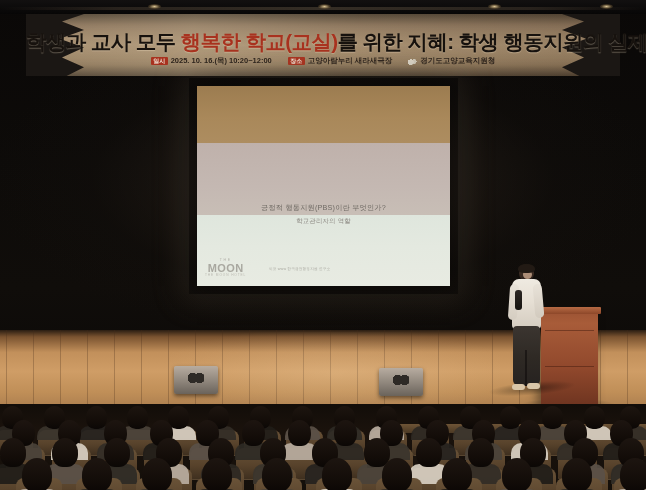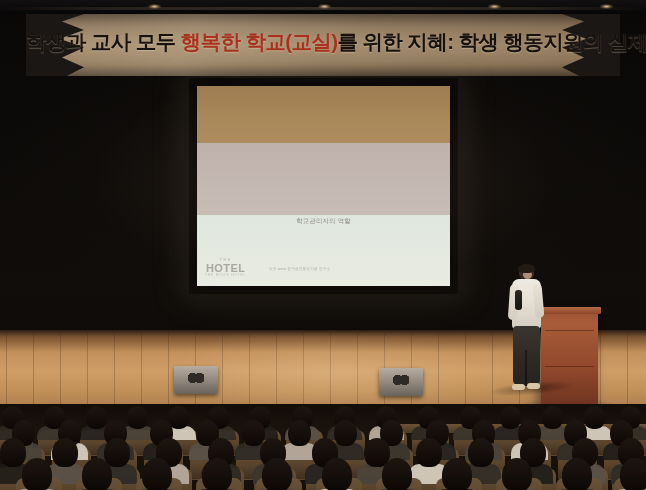--- a/index.html
+++ b/index.html
@@ -272,32 +272,47 @@
   <div class="banner">
     <div class="banner-sheen"></div>
     <div class="chev left"></div>
     <div class="chev right"></div>
 
 
     <div class="banner-title">
       <span>학생과 교사 모두 </span><span class="hl">행복한 학교(교실)</span><span>를 위한 지혜: 학생 행동지원의 실제</span>
     </div>
 
+    <div class="banner-meta">
+      <span class="meta-grp">
+        <span class="meta-tag">일시</span>
+        <span>2025. 10. 16.(목) 10:20~12:00</span>
+      </span>
+      <span class="meta-grp">
+        <span class="meta-tag">장소</span>
+        <span>고양아람누리 새라새극장</span>
+      </span>
+      <span class="meta-grp">
+        <span class="org-mark"></span>
+        <span>경기도고양교육지원청</span>
+      </span>
+    </div>
   </div>
 
   <div class="screen">
     <div class="screen-band-top"></div>
     <div class="screen-band-mid"></div>
     <div class="screen-band-low"></div>
 
+    <div class="slide-title">긍정적 행동지원(PBS)이란 무엇인가?</div>
     <div class="slide-sub">학교관리자의 역할</div>
 
     <div class="slide-logo">
       <div class="lg-top">THE</div>
-      <div class="lg-main">HOTEL</div>
+      <div class="lg-main">MOON</div>
       <div class="lg-bot">THE MOON HOTEL</div>
     </div>
     <div class="slide-credit">이것 www 한국긍정행동지원 연구소</div>
   </div>
   <div class="screen-glow" style="left:189px;top:78px;"></div>
 
   <div class="stage-floor">
     <div id="planks">
         <div class="floor-plank" style="left: 6px;"></div>
         <div class="floor-plank" style="left: 33px;"></div>

